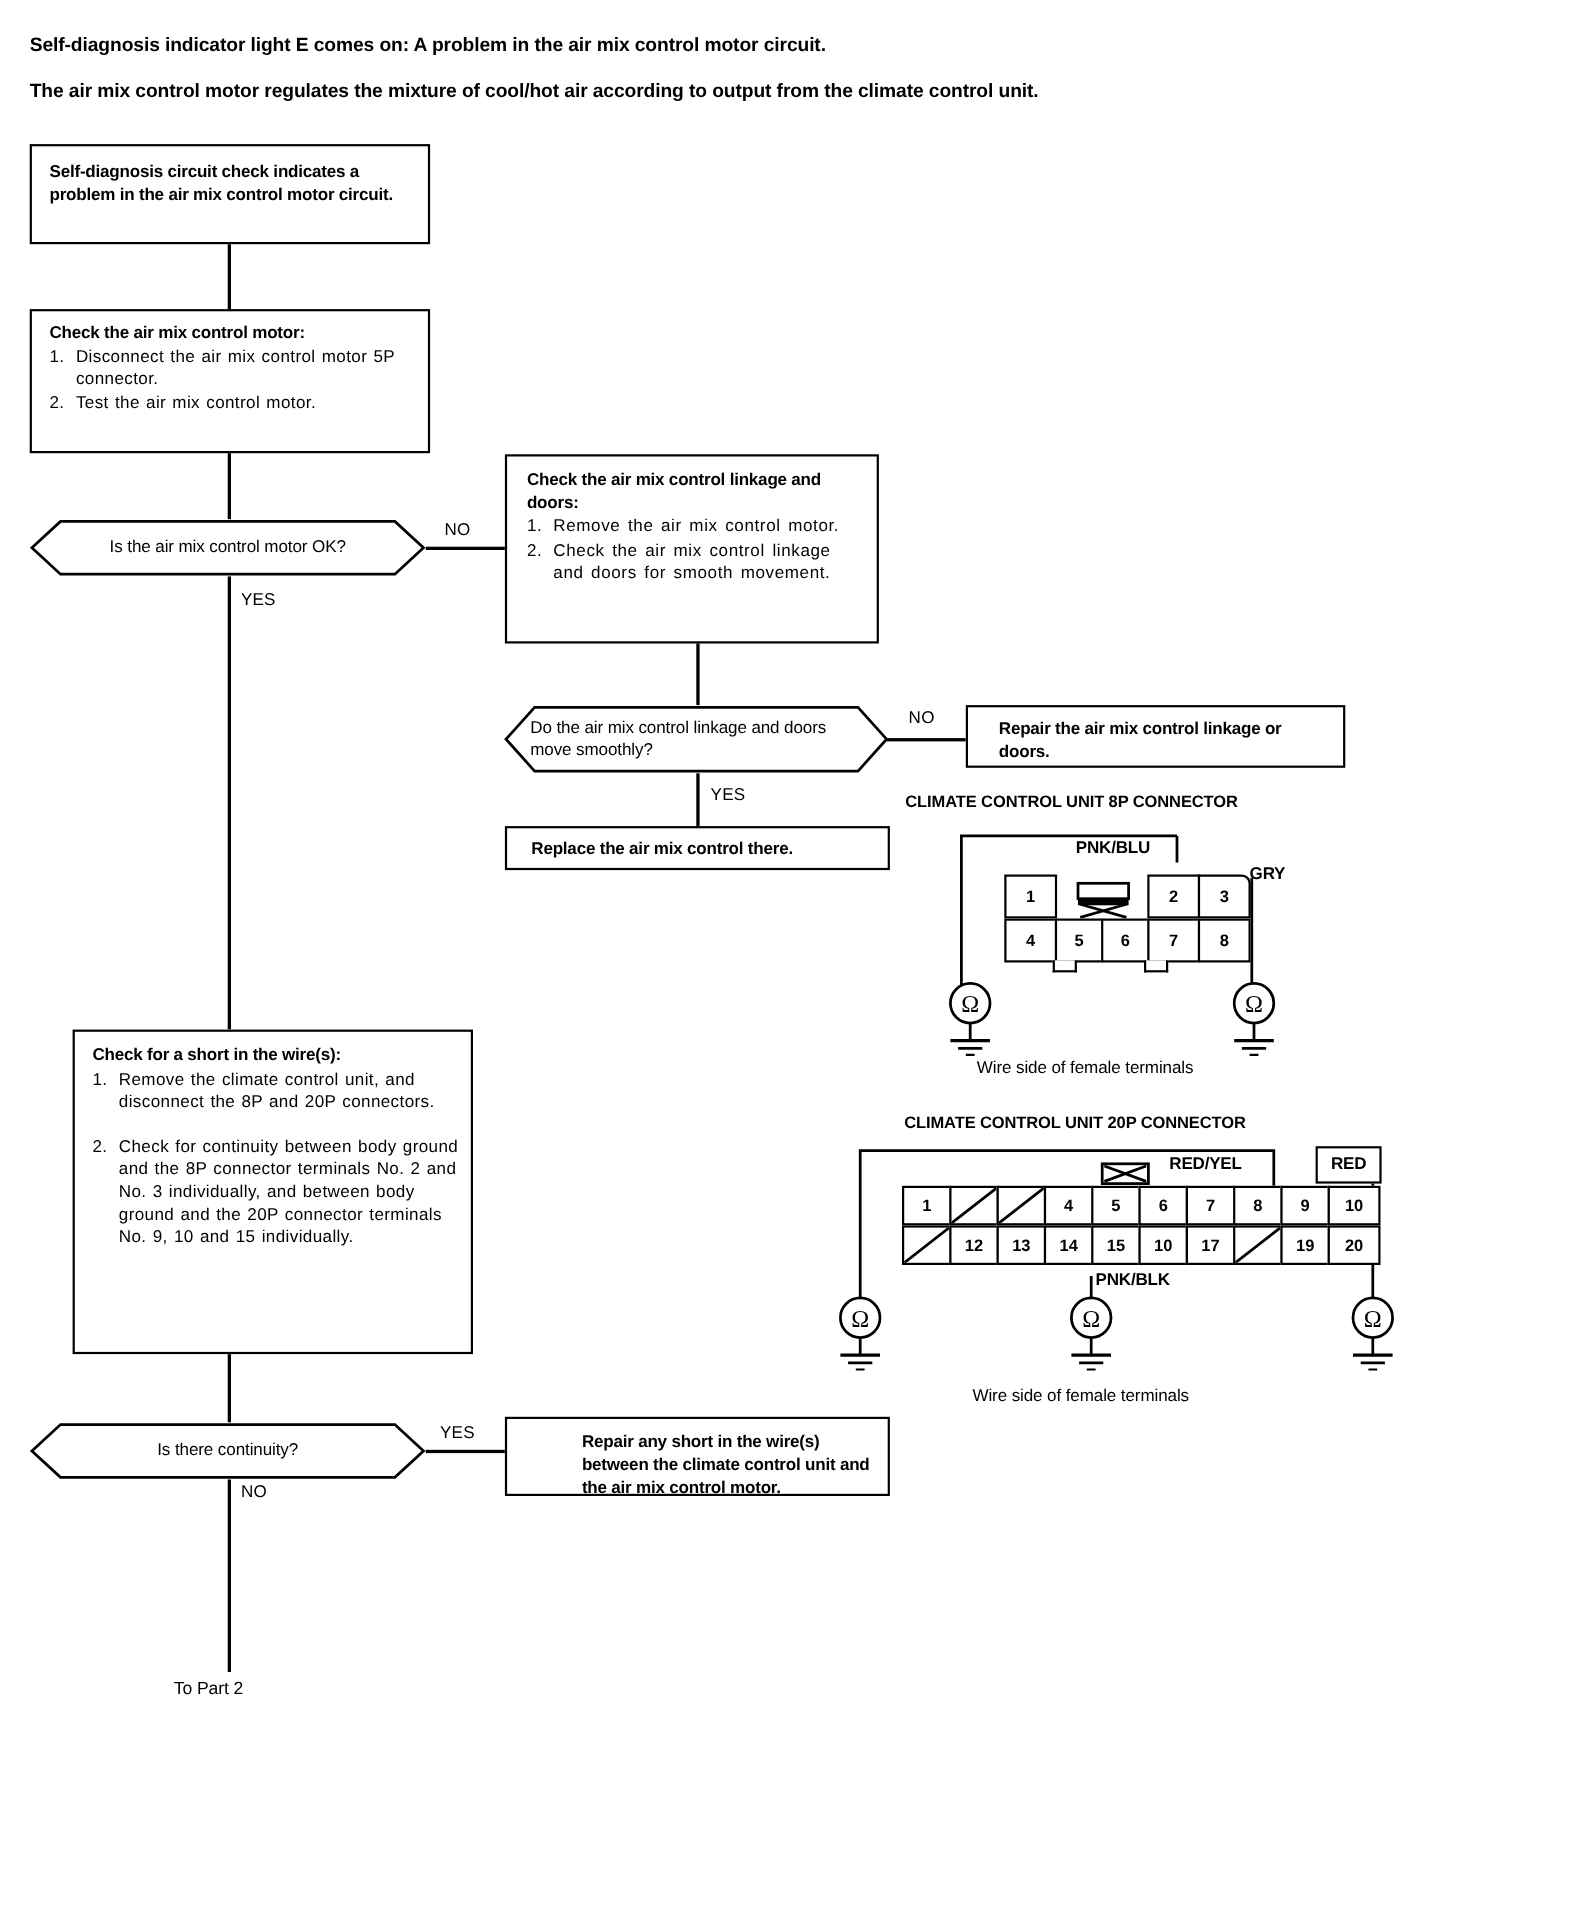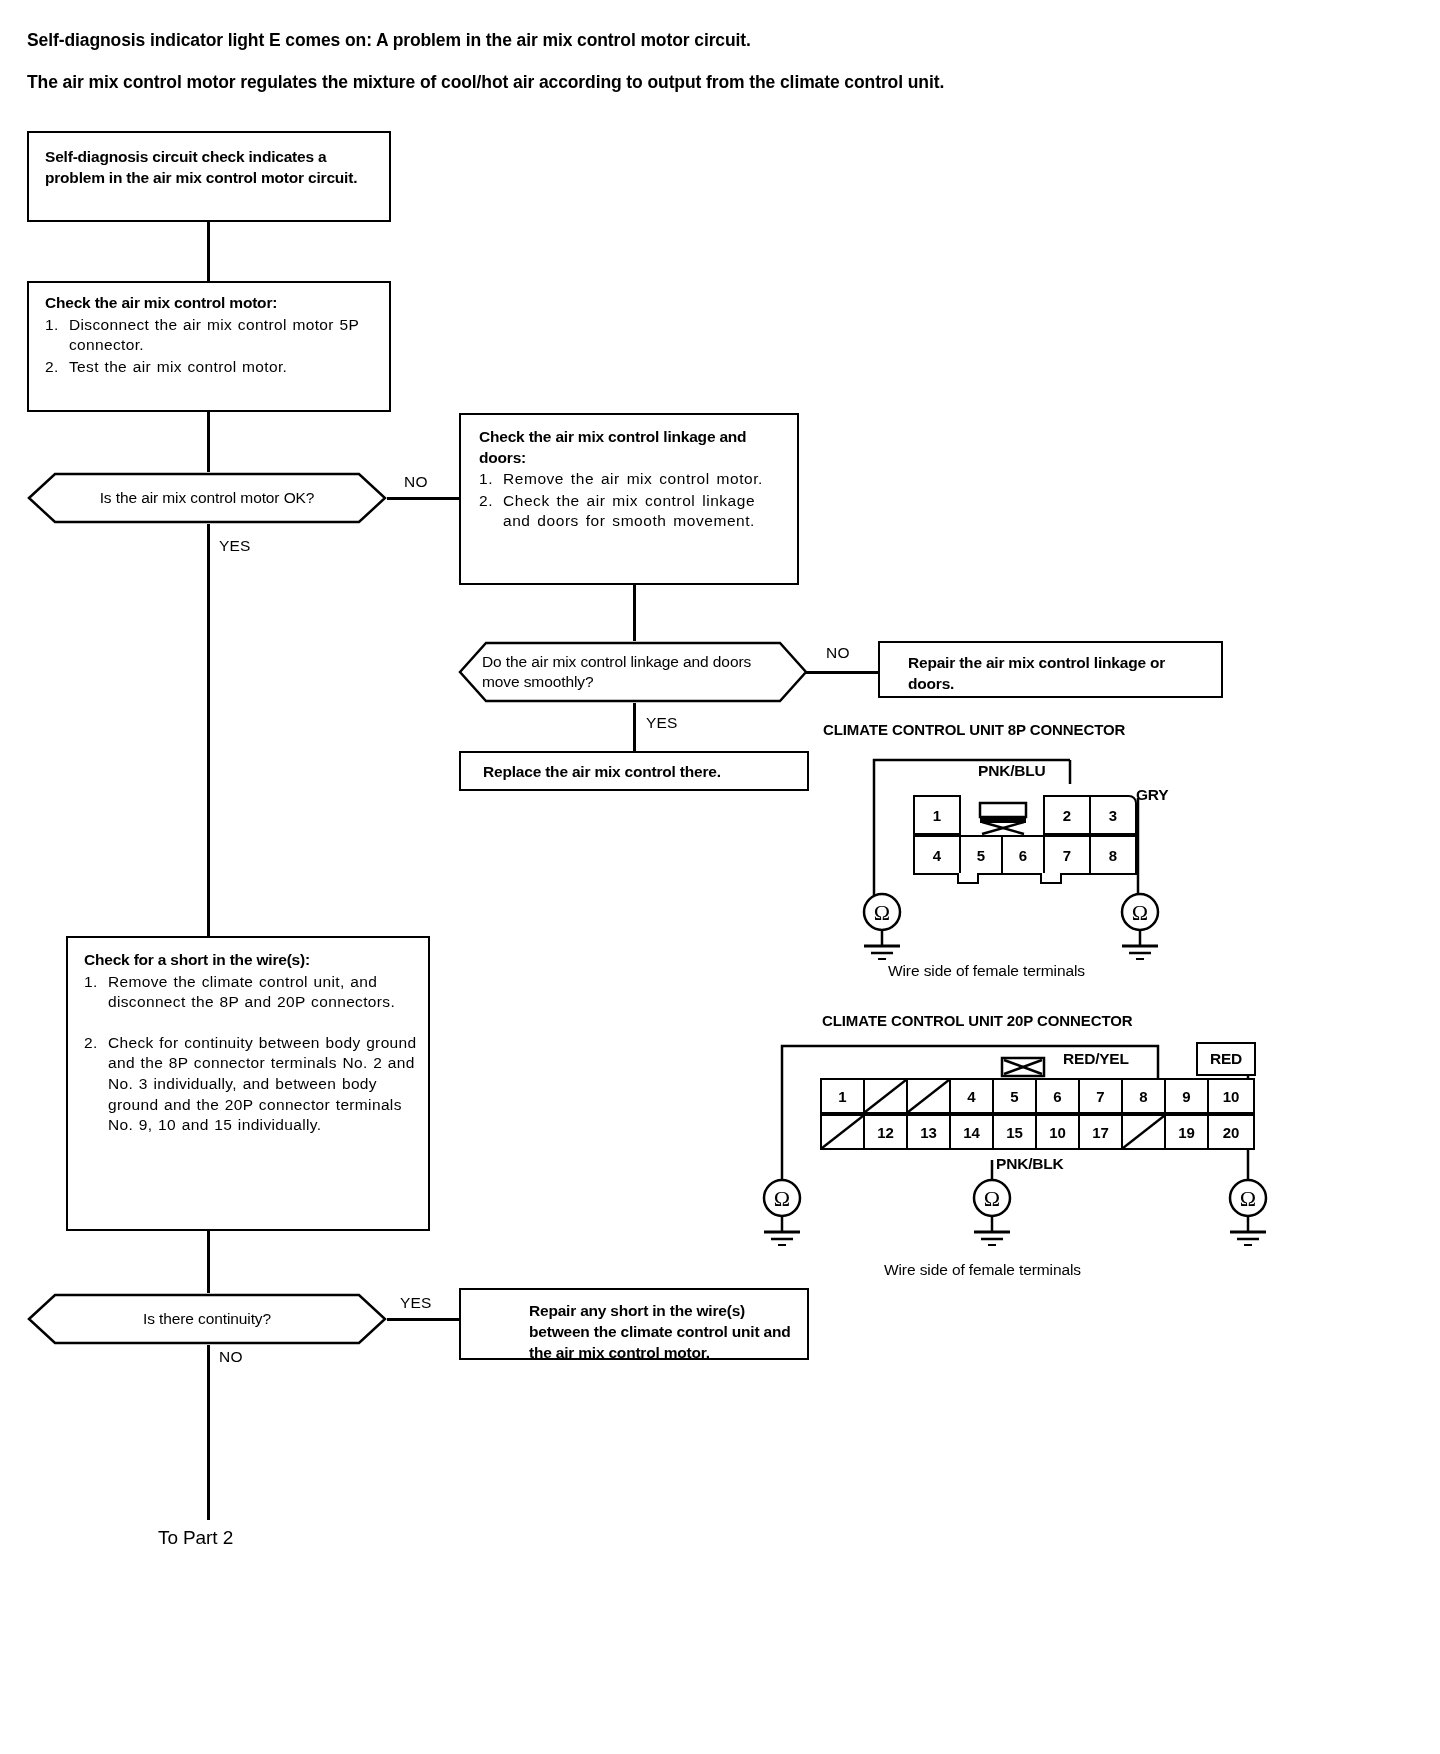--- a/index.html
+++ b/index.html
@@ -113,21 +113,21 @@
     display: flex;
     align-items: center;
     justify-content: center;
     font-weight: bold;
     font-size: 15px;
     background: #fff;
   }
   .pin.blank { }
 
   .footer-note {
-    font-size: 19px;
+    font-size: 16px;
     letter-spacing: -0.1px;
   }
 </style>
 </head>
 <body>
 
 <div class="abs intro" style="left:27px; top:30px;">Self-diagnosis indicator light E comes on: A problem in the air mix control motor circuit.</div>
 <div class="abs intro" style="left:27px; top:72px;">The air mix control motor regulates the mixture of cool/hot air according to output from the climate control unit.</div>
 
 <div class="abs box" style="left:27px; top:131px; width:364px; height:91px;">

